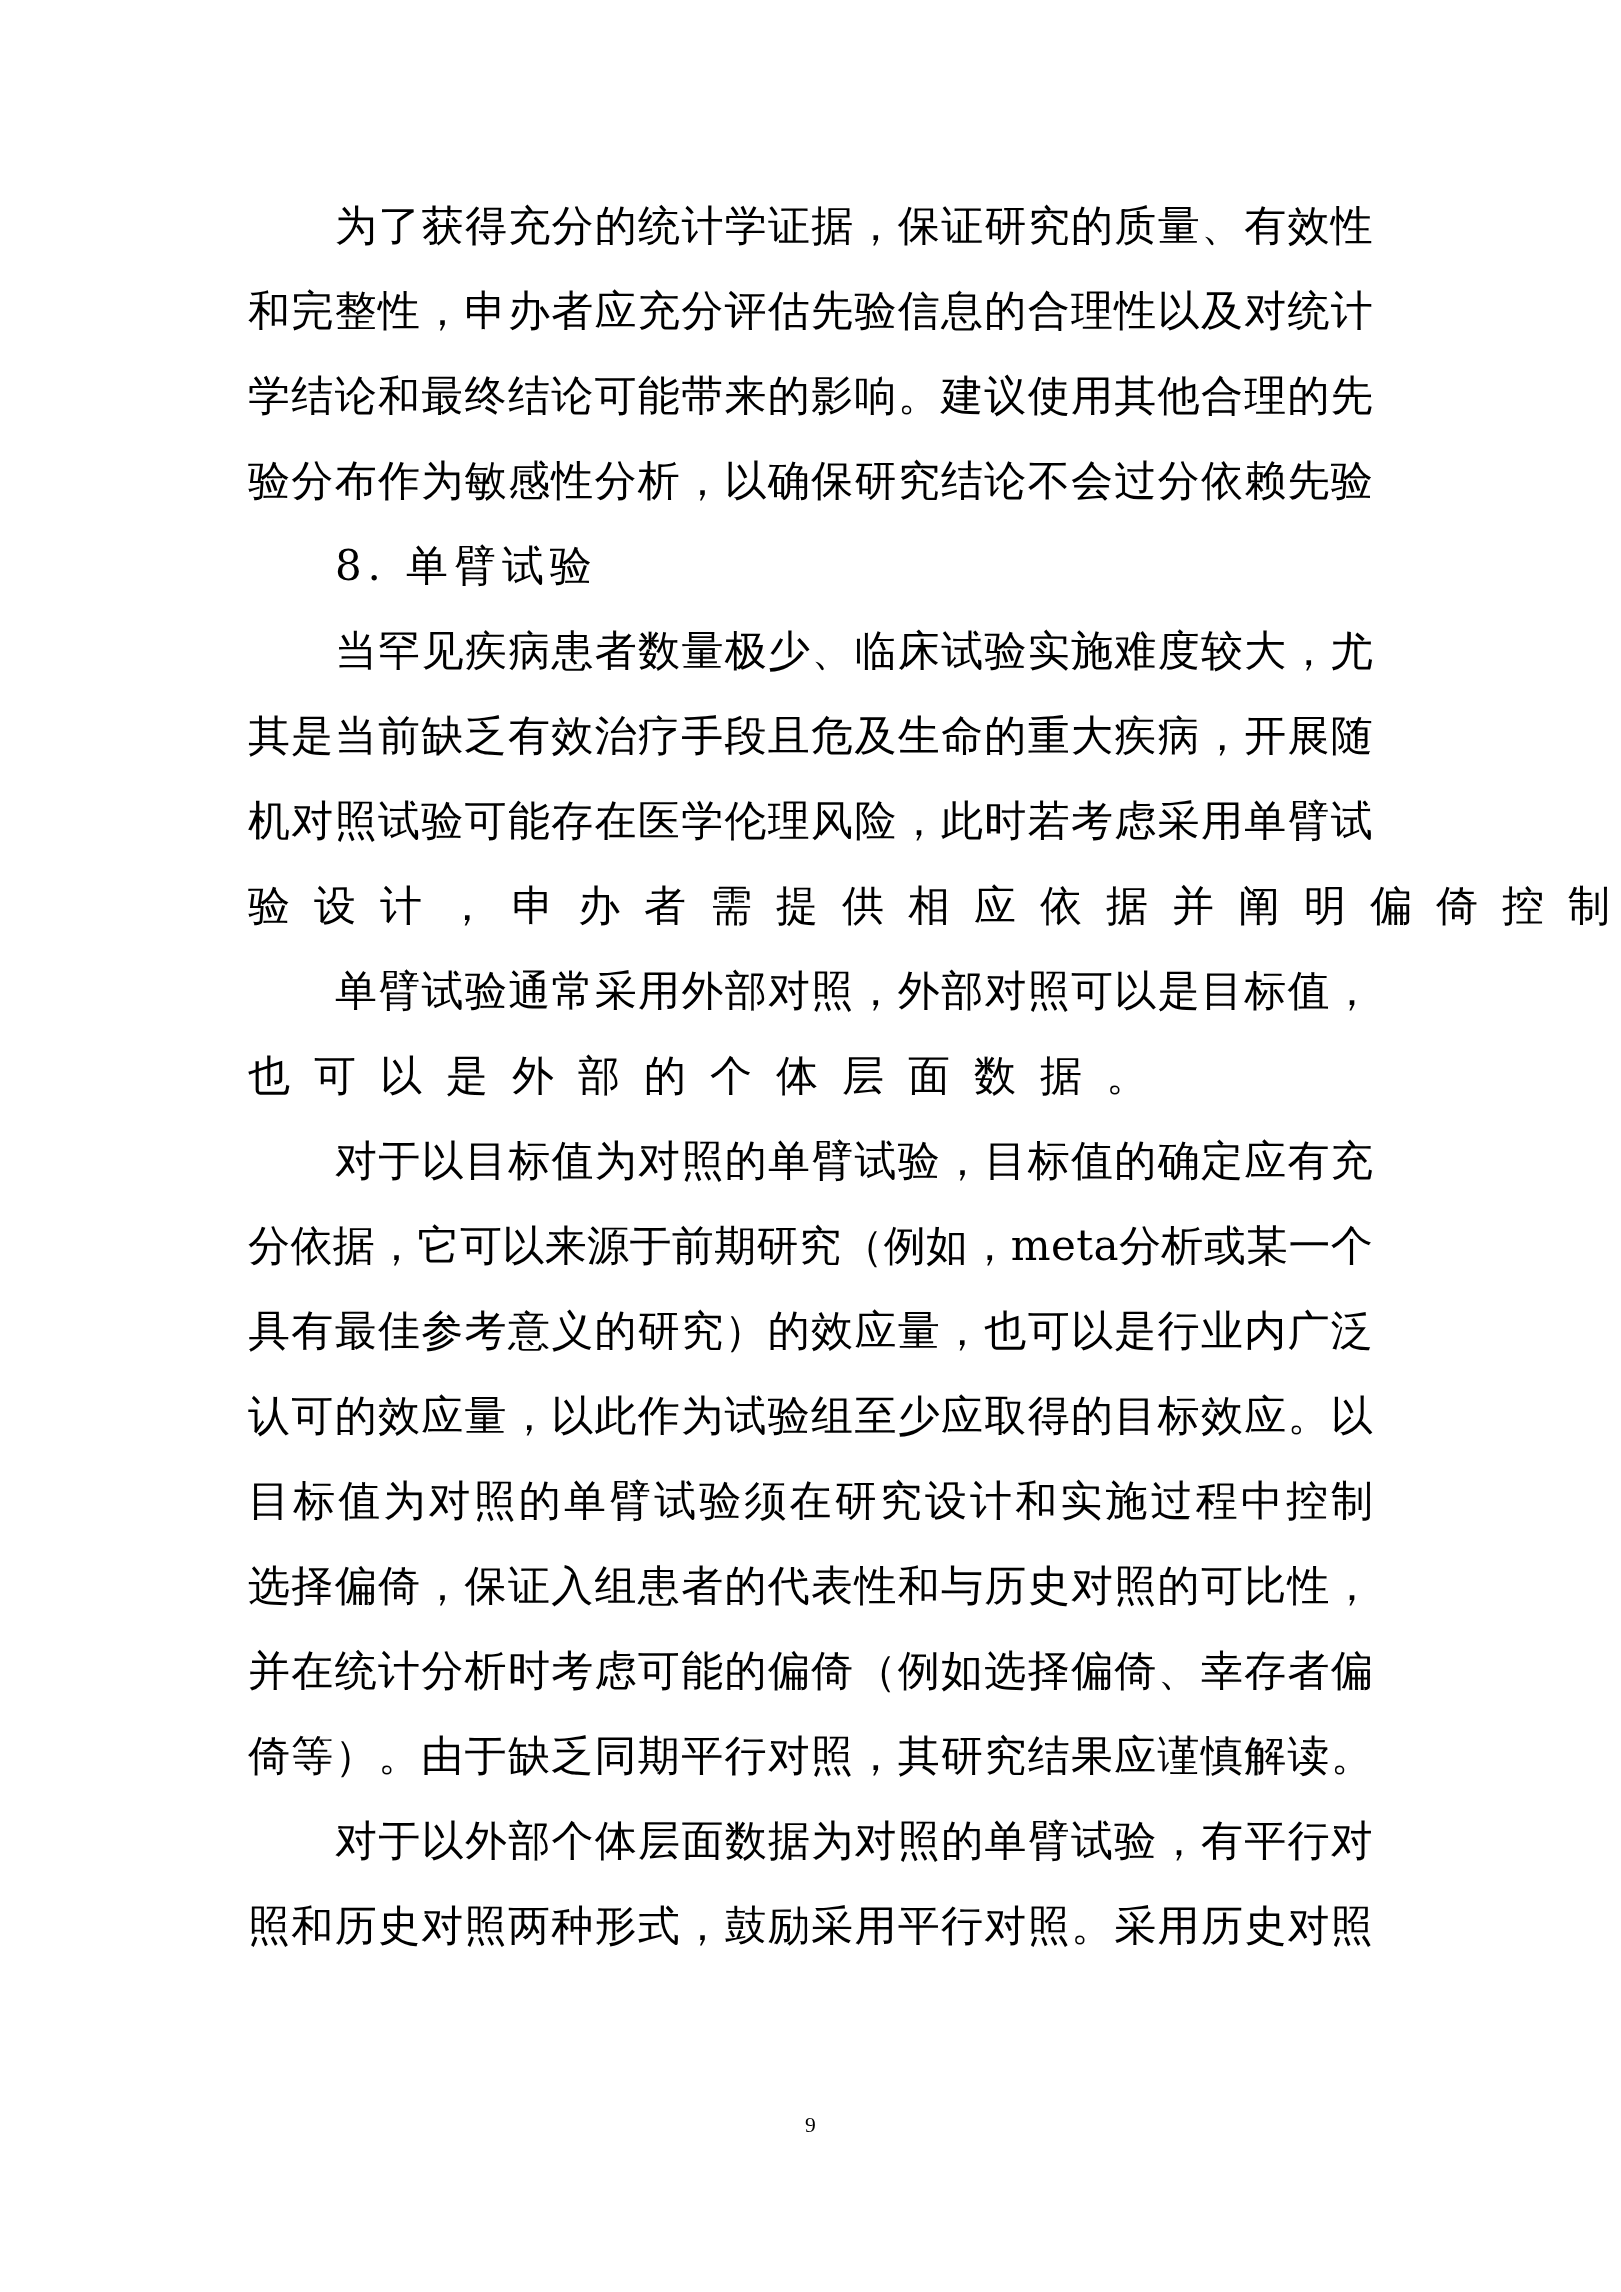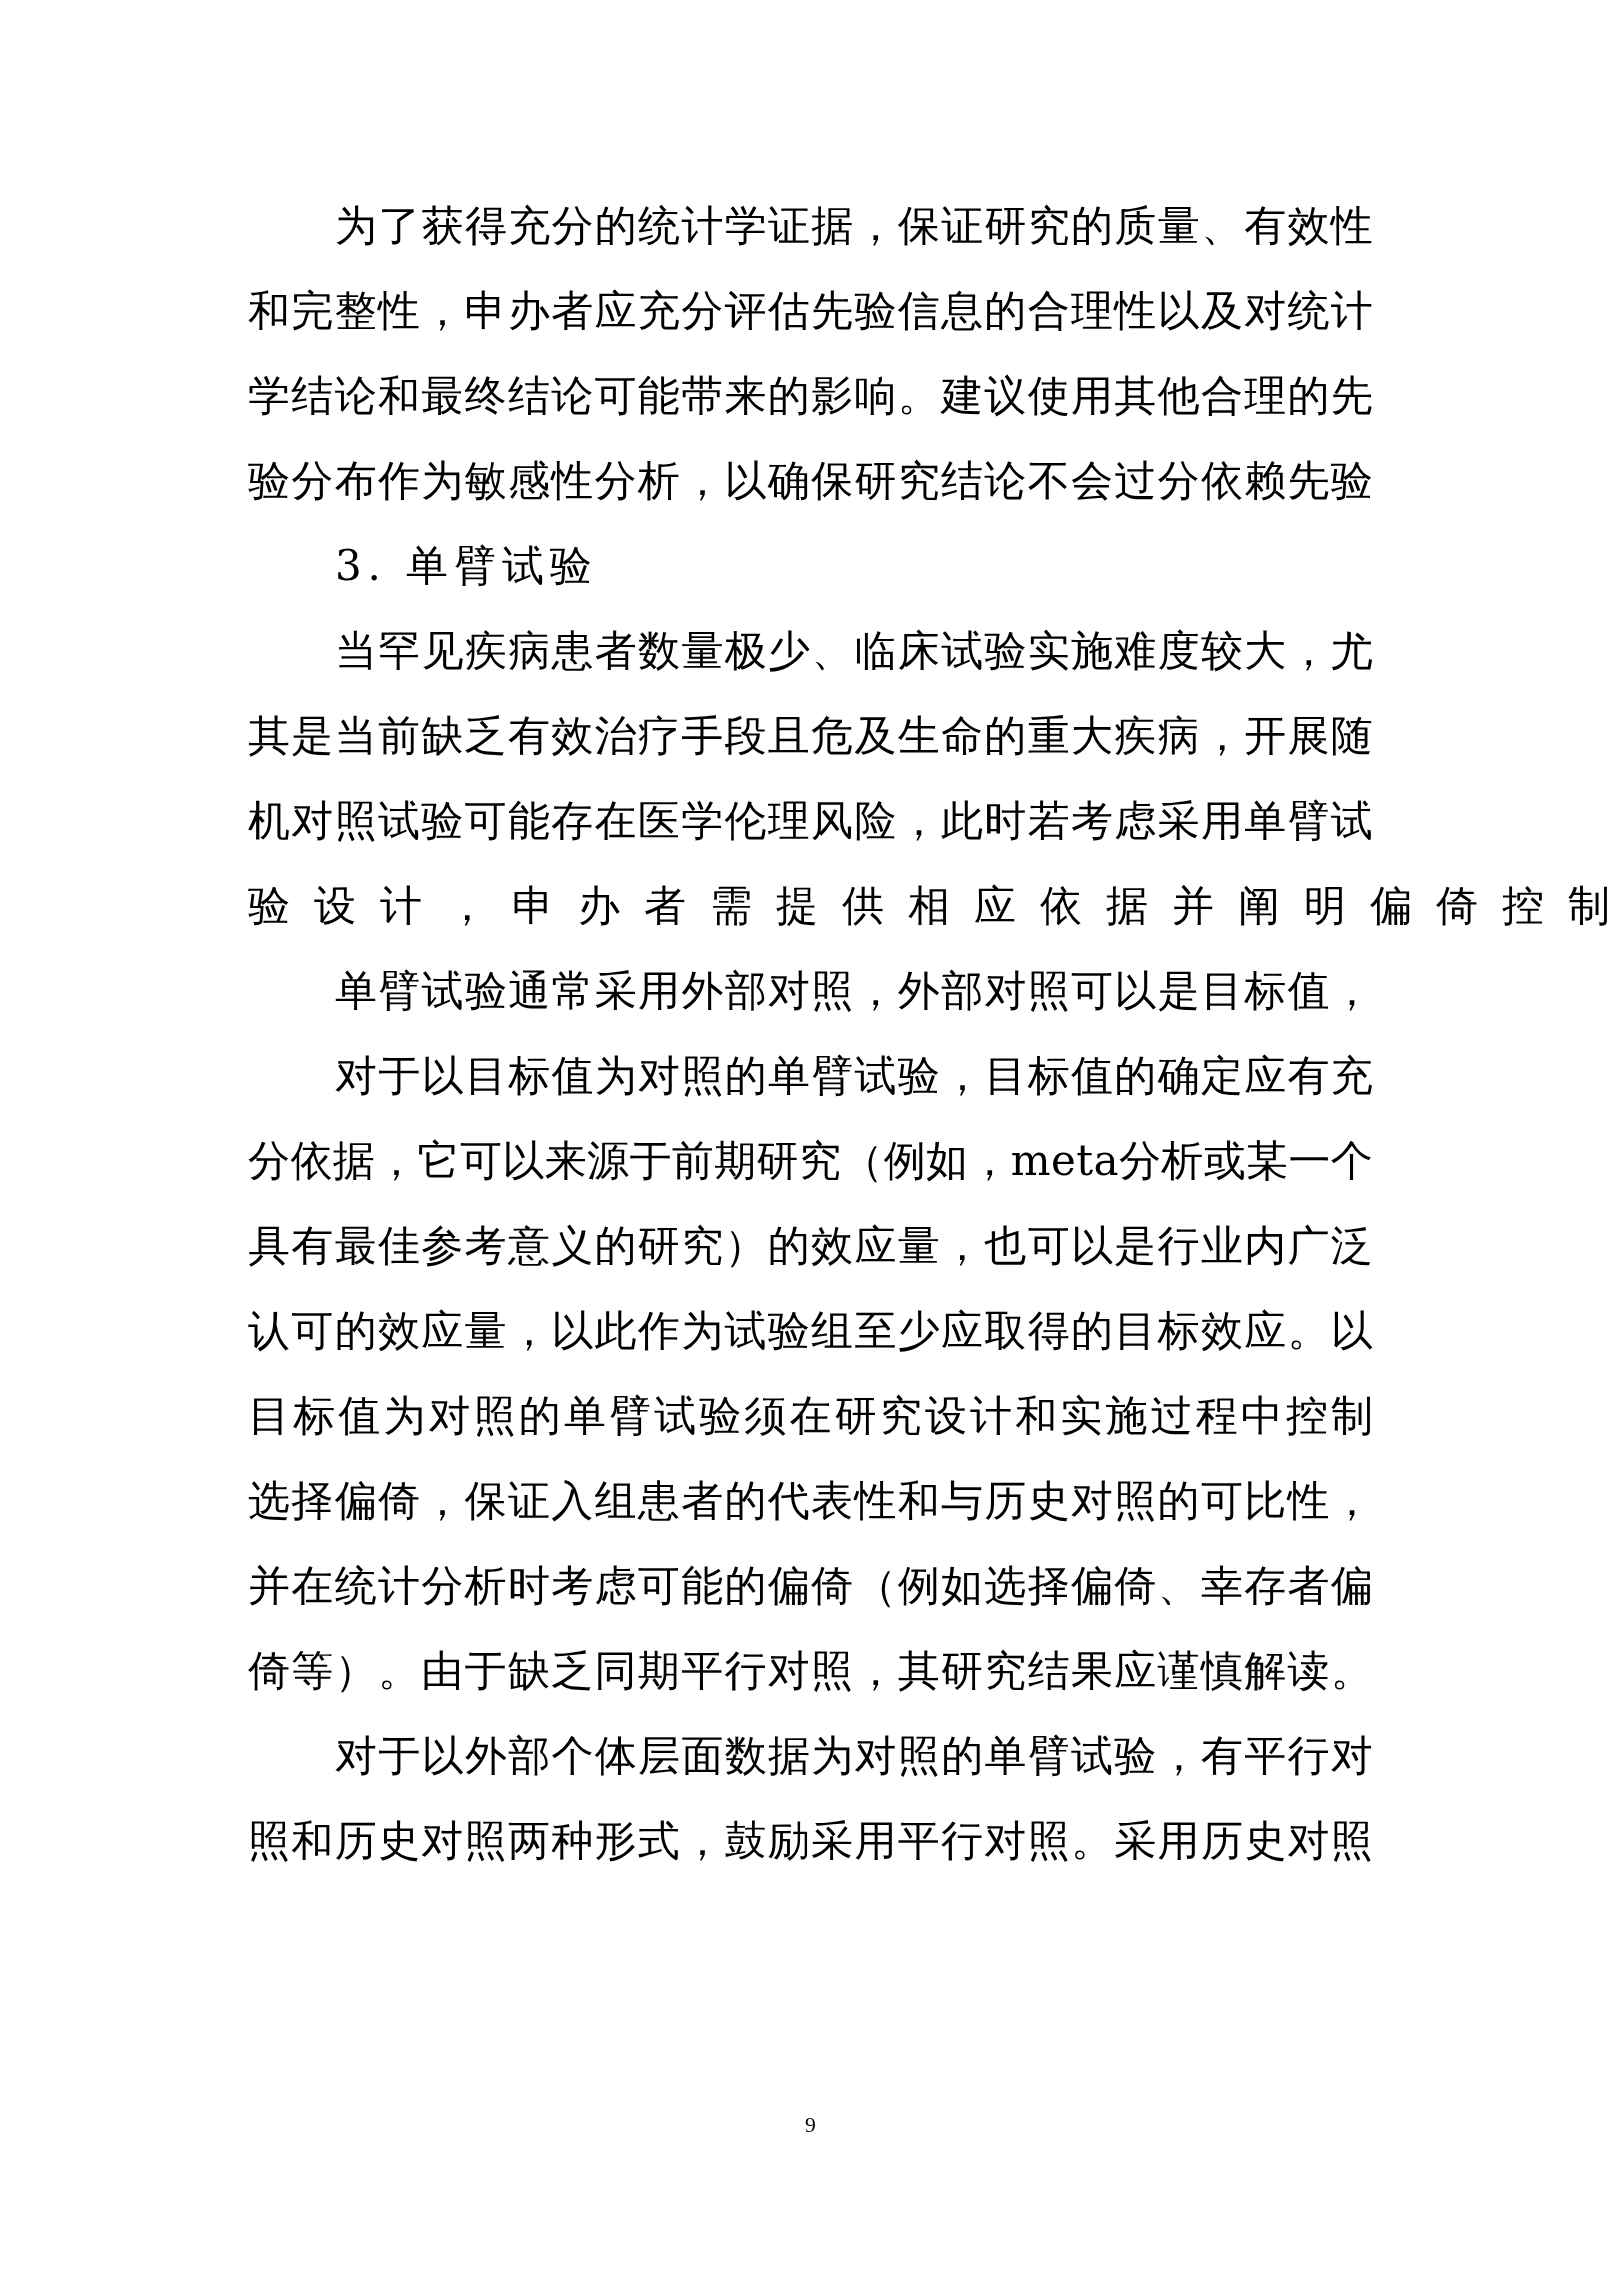--- a/index.html
+++ b/index.html
@@ -130,21 +130,21 @@
         <span style="display: inline-block;">不</span>
         <span style="display: inline-block;">会</span>
         <span style="display: inline-block;">过</span>
         <span style="display: inline-block;">分</span>
         <span style="display: inline-block;">依</span>
         <span style="display: inline-block;">赖</span>
         <span style="display: inline-block;">先</span>
         <span style="display: inline-block;">验</span>
       </div>
 
-    <div class="line heading">3. 单臂试验</div>
+    <div class="line heading">8. 单臂试验</div>
 
     <div class="line full indent" style="display: flex; justify-content: space-between; align-items: center;">
         <span style="display: inline-block;">当</span>
         <span style="display: inline-block;">罕</span>
         <span style="display: inline-block;">见</span>
         <span style="display: inline-block;">疾</span>
         <span style="display: inline-block;">病</span>
         <span style="display: inline-block;">患</span>
         <span style="display: inline-block;">者</span>
         <span style="display: inline-block;">数</span>
@@ -242,20 +242,21 @@
         <span style="display: inline-block;">对</span>
         <span style="display: inline-block;">照</span>
         <span style="display: inline-block;">可</span>
         <span style="display: inline-block;">以</span>
         <span style="display: inline-block;">是</span>
         <span style="display: inline-block;">目</span>
         <span style="display: inline-block;">标</span>
         <span style="display: inline-block;">值</span>
         <span style="display: inline-block;">，</span>
       </div>
+    <div class="line last">也可以是外部的个体层面数据。</div>
 
     <div class="line full indent" style="display: flex; justify-content: space-between; align-items: center;">
         <span style="display: inline-block;">对</span>
         <span style="display: inline-block;">于</span>
         <span style="display: inline-block;">以</span>
         <span style="display: inline-block;">目</span>
         <span style="display: inline-block;">标</span>
         <span style="display: inline-block;">值</span>
         <span style="display: inline-block;">为</span>
         <span style="display: inline-block;">对</span>

